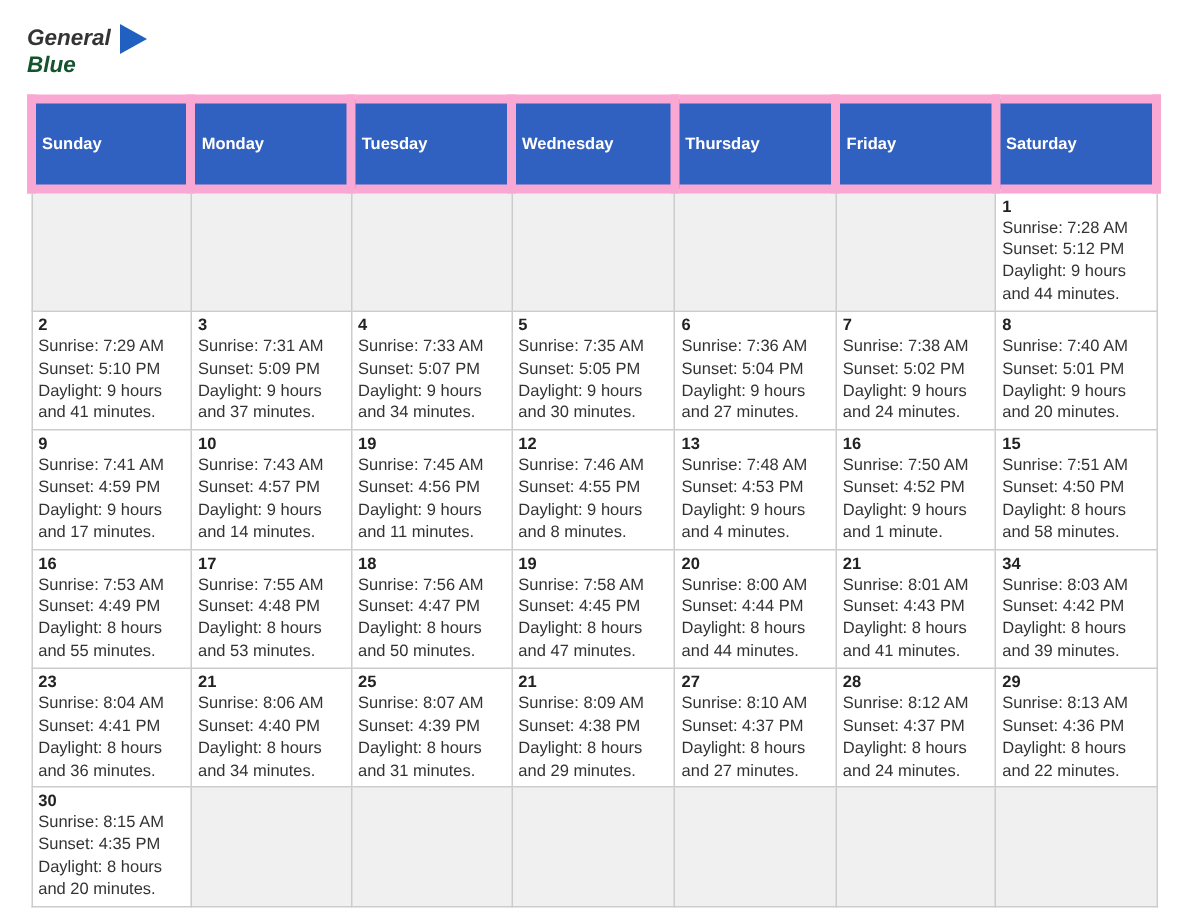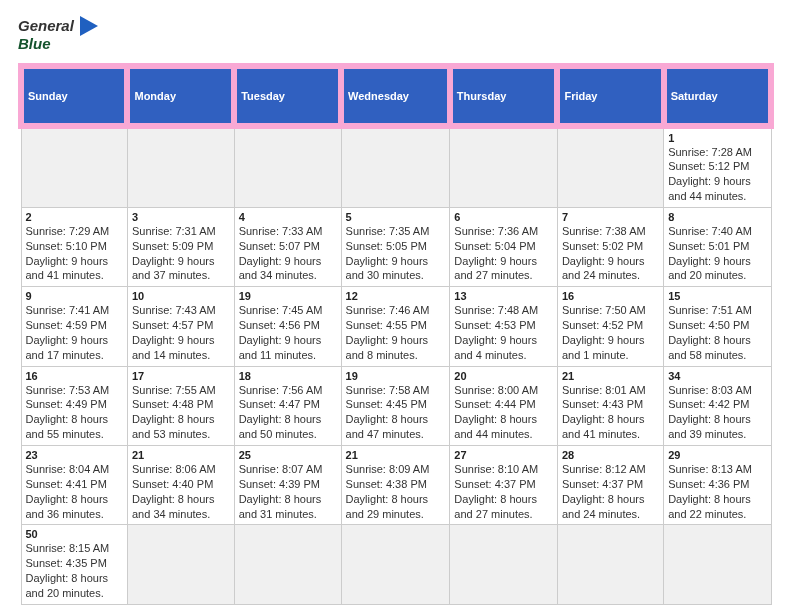--- a/index.html
+++ b/index.html
@@ -242,21 +242,21 @@
             <div class="day-num">28</div>
             <div class="day-info">Sunrise: 8:12 AM<br>Sunset: 4:37 PM<br>Daylight: 8 hours<br>and 24 minutes.</div>
           </td>
           <td>
             <div class="day-num">29</div>
             <div class="day-info">Sunrise: 8:13 AM<br>Sunset: 4:36 PM<br>Daylight: 8 hours<br>and 22 minutes.</div>
           </td>
         </tr>
         <tr class="row-last">
           <td>
-            <div class="day-num">50</div>
+            <div class="day-num">30</div>
             <div class="day-info">Sunrise: 8:15 AM<br>Sunset: 4:35 PM<br>Daylight: 8 hours<br>and 20 minutes.</div>
           </td>
           <td class="empty"></td>
           <td class="empty"></td>
           <td class="empty"></td>
           <td class="empty"></td>
           <td class="empty"></td>
           <td class="empty"></td>
         </tr>
       </tbody>

